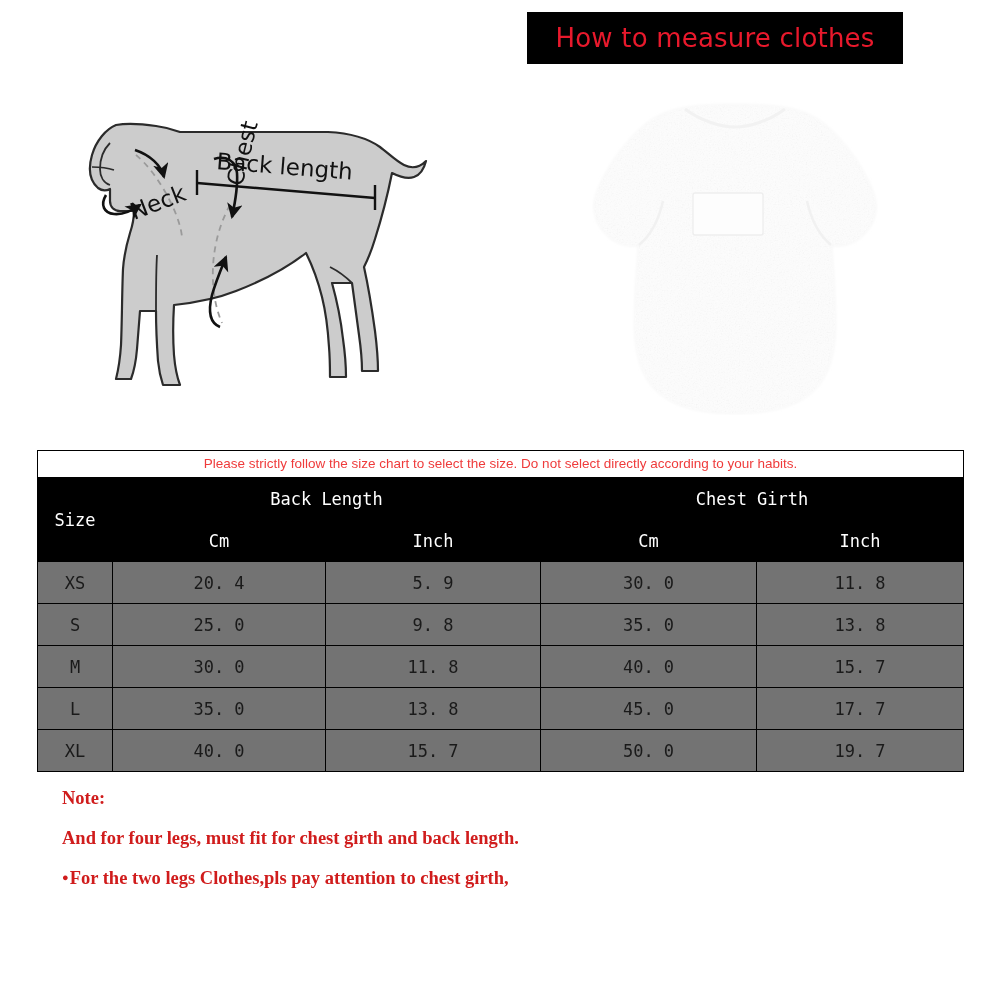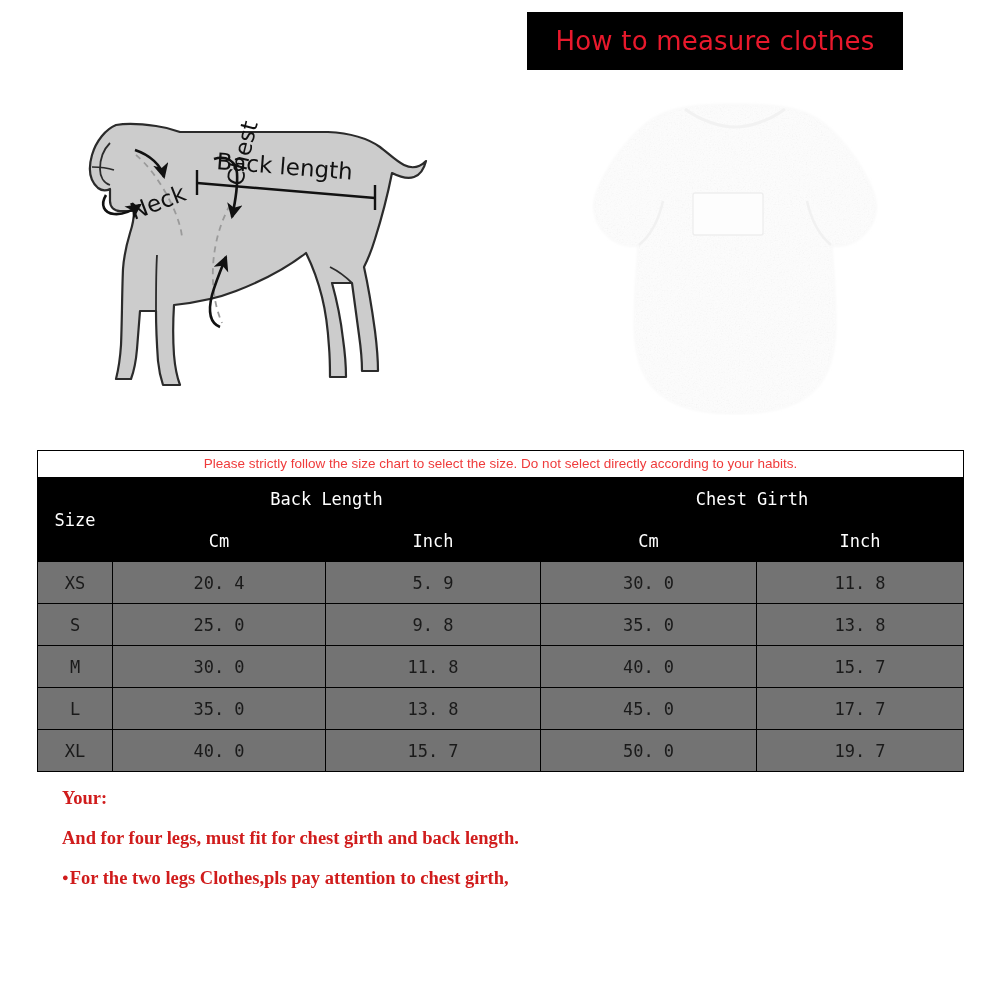--- a/index.html
+++ b/index.html
@@ -14,21 +14,21 @@
     font-family: "Liberation Sans", sans-serif;
     overflow: hidden;
   }
 
   
   #title-banner {
     position: absolute;
     left: 527px;
     top: 12px;
     width: 376px;
-    height: 58px;
+    height: 52px;
     background: #000000;
     display: flex;
     align-items: center;
     justify-content: center;
   }
   #title-banner .title-text {
     color: #e8192c;
     font-size: 26px;
     font-family: "DejaVu Sans", sans-serif;
     letter-spacing: 0.2px;
@@ -346,16 +346,16 @@
         <td class="data-cell">40. 0</td>
         <td class="data-cell">15. 7</td>
         <td class="data-cell">50. 0</td>
         <td class="data-cell">19. 7</td>
       </tr>
     </tbody>
   </table>
 </div>
 
 <div id="notes">
-  <div class="note-line">Your:</div>
+  <div class="note-line">Note:</div>
   <div class="note-line">And for four legs, must fit for chest girth and back length.</div>
   <div class="note-line bulleted">For the two legs Clothes,pls pay attention to chest girth,</div>
 </div>
 
 </body></html>

